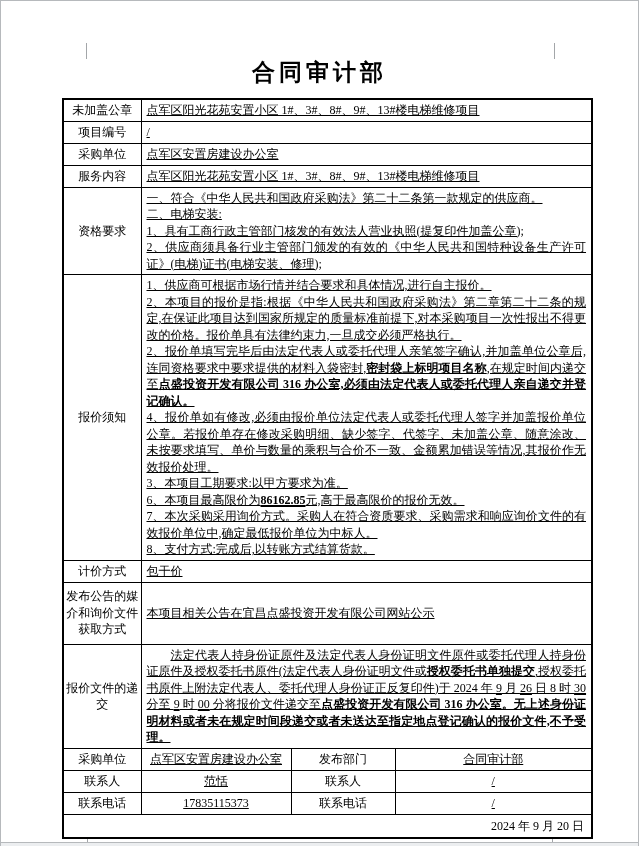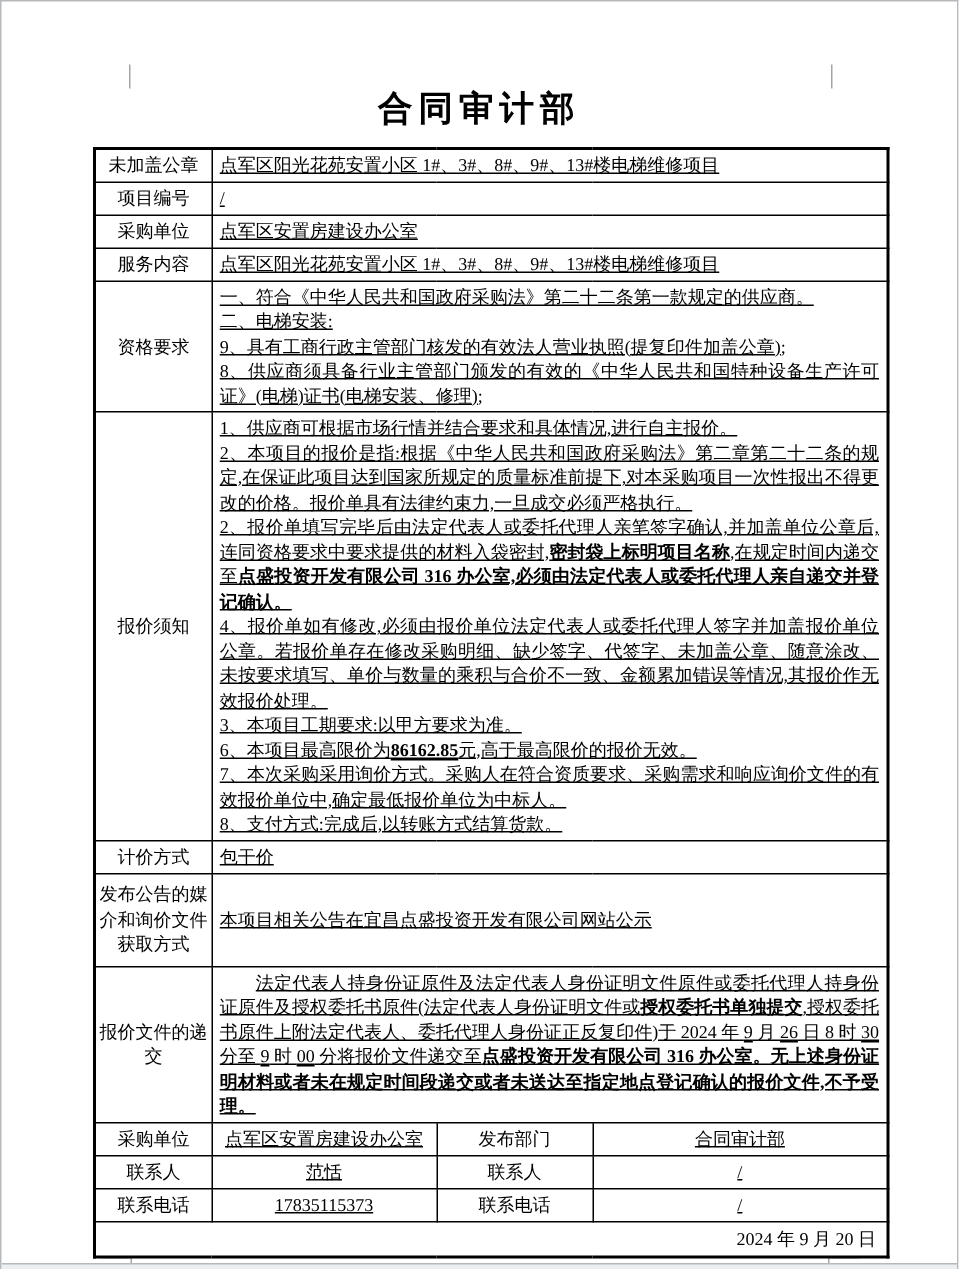--- a/index.html
+++ b/index.html
@@ -75,22 +75,22 @@
       <tr class="h22">
         <td class="label">服务内容</td>
         <td class="content" colspan="3">点军区阳光花苑安置小区 1#、3#、8#、9#、13#楼电梯维修项目</td>
       </tr>
 
       <tr>
         <td class="label">资格要求</td>
         <td class="content rich" colspan="3">
             <p><span>一、符合《中华人民共和国政府采购法》第二十二条第一款规定的供应商。</span></p>
             <p><span>二、电梯安装:</span></p>
-            <p><span>9、具有工商行政主管部门核发的有效法人营业执照(提复印件加盖公章);</span></p>
-            <p><span>8、供应商须具备行业主管部门颁发的有效的《中华人民共和国特种设备生产许可证》(电梯)证书(电梯安装、修理);</span></p>
+            <p><span>1、具有工商行政主管部门核发的有效法人营业执照(提复印件加盖公章);</span></p>
+            <p><span>2、供应商须具备行业主管部门颁发的有效的《中华人民共和国特种设备生产许可证》(电梯)证书(电梯安装、修理);</span></p>
           </td>
       </tr>
 
       <tr>
         <td class="label">报价须知</td>
         <td class="content rich" colspan="3">
             <p><span>1、供应商可根据市场行情并结合要求和具体情况,进行自主报价。</span></p>
             <p><span>2、本项目的报价是指:根据《中华人民共和国政府采购法》第二章第二十二条的规定,在保证此项目达到国家所规定的质量标准前提下,对本采购项目一次性报出不得更改的价格。报价单具有法律约束力,一旦成交必须严格执行。</span></p>
             <p><span>2、报价单填写完毕后由法定代表人或委托代理人亲笔签字确认,并加盖单位公章后,连同资格要求中要求提供的材料入袋密封,</span><span class="b">密封袋上标明项目名称</span><span>,在规定时间内递交至</span><span class="b">点盛投资开发有限公司 316 办公室,必须由法定代表人或委托代理人亲自递交并登记确认。</span></p>
             <p><span>4、报价单如有修改,必须由报价单位法定代表人或委托代理人签字并加盖报价单位公章。若报价单存在修改采购明细、缺少签字、代签字、未加盖公章、随意涂改、未按要求填写、单价与数量的乘积与合价不一致、金额累加错误等情况,其报价作无效报价处理。</span></p>

